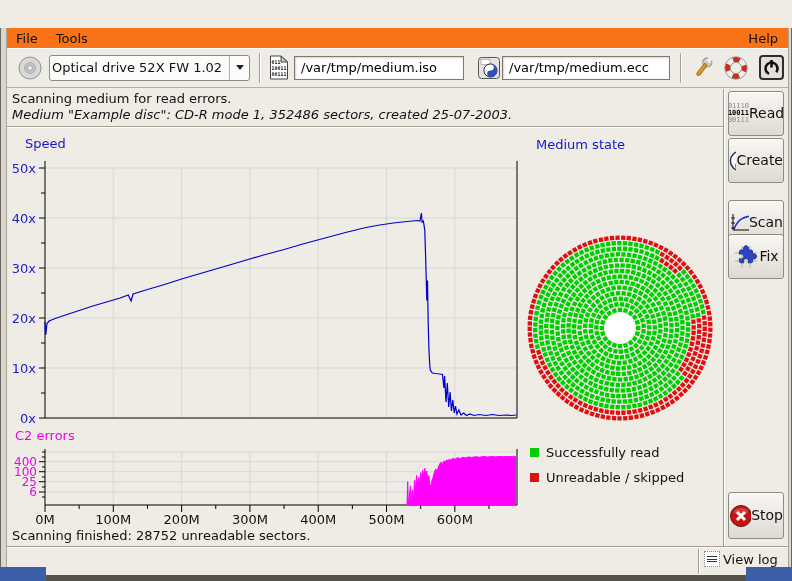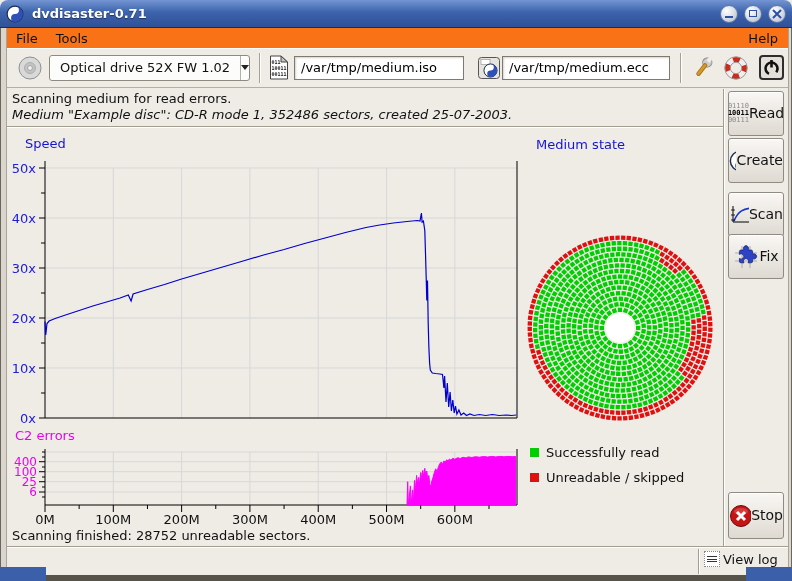--- a/index.html
+++ b/index.html
@@ -31,21 +31,21 @@
   .corner-blue.bl { left:0; } .corner-blue.br { right:0; }
   
   .menubar { position:absolute; left:7px; top:28px; width:781px; height:20px; background:#f97316; display:flex; align-items:center; }
   .menu-item { padding:1px 9px; }
   .menu-right { margin-left:auto; padding:1px 10px; }
   .toolbar { position:absolute; left:7px; top:48px; width:781px; height:40px; background:#efece6;
     border-bottom:1px solid #b4afa5; box-shadow:0 1px 0 #fff inset; display:flex; align-items:center; }
   .vsep { width:2px; height:30px; border-left:1px solid #a59f94; border-right:1px solid #ffffff; }
   .combo { margin-left:6px; width:201px; height:26px; background:#fcfcfb; border:1px solid #8e8a80; border-radius:3px;
     box-shadow:inset 0 1px 0 #fff; display:flex; align-items:center; }
-  .combo-label { flex:1; padding:0 10px; white-space:nowrap; }
+  .combo-label { flex:1; padding:0 2px; white-space:nowrap; }
   .combo-arrow-box { width:20px; height:24px; border-left:1px solid #b5b1a8; display:flex; align-items:center; justify-content:center; }
   .arrow-down { width:0; height:0; border-left:4px solid transparent; border-right:4px solid transparent; border-top:5px solid #222; }
   .tb-input { height:24px; border:1px solid #7e7a72; background:#fff; font:13px "DejaVu Sans",sans-serif; padding:2px 6px;
     box-shadow:inset 1px 1px 2px #d5d2cb; }
   .icon-gap { margin-left:8px; }
   
   .status-line1 { position:absolute; left:12px; top:91px; font-size:13px; }
   .status-line2 { position:absolute; left:12px; top:107px; font-size:13px; font-style:italic; }
   .groove-h { position:absolute; height:2px; border-top:1px solid #a39d92; border-bottom:1px solid #ffffff; }
   .groove-v { position:absolute; width:2px; border-left:1px solid #a39d92; border-right:1px solid #ffffff; }
@@ -89,39 +89,20 @@
       <defs>
     <symbol id="yy" viewBox="-12 -12 24 24">
       <circle r="10.5" fill="#fff" stroke="#1d2c55" stroke-width="1.6"></circle>
       <path d="M0,-10.5 A10.5,10.5 0 0 1 0,10.5 A5.25,5.25 0 0 1 0,0 A5.25,5.25 0 0 0 0,-10.5 Z" fill="#2e50b8"></path>
       <circle cy="-5.25" r="1.9" fill="#fff"></circle>
       <circle cy="5.25" r="1.9" fill="#2e50b8"></circle>
     </symbol>
   </defs>
     </svg>
 
-  <div class="titlebar">
-    <svg width="18" height="18">
-        <use href="#yy" x="0" y="0" width="18" height="18"></use>
-      </svg>
-    <span class="tb-title">dvdisaster-0.71</span>
-    <span class="tb-buttons">
-      <span class="tbtn">
-          <span style="width:8px;height:2px;background:#2a50a8;margin-top:6px;"></span>
-        </span>
-      <span class="tbtn">
-          <span style="width:8px;height:7px;border:1.5px solid #2a50a8;"></span>
-        </span>
-      <span class="tbtn">
-          <svg width="10" height="10">
-            <path d="M1,1 L9,9 M9,1 L1,9" stroke="#2a50a8" stroke-width="2"></path>
-          </svg>
-        </span>
-    </span>
-  </div>
 
   <div class="menubar">
     <span class="menu-item">File</span>
     <span class="menu-item">Tools</span>
     <span class="menu-right">Help</span>
   </div>
 
   <div class="toolbar">
     <svg width="26" height="26" style="margin-left:10px;">
       <circle cx="13" cy="13" r="11" fill="#d9d9d9" stroke="#909090"></circle>
@@ -1144,21 +1125,21 @@
     <span class="lbl">Read</span>
   </div>
 
   <div class="side-btn" style="top:138px;">
     <svg width="22" height="22">
         <use href="#yy" width="22" height="22"></use>
       </svg>
     <span class="lbl">Create</span>
   </div>
 
-  <div class="side-btn" style="top:192px;align-items:center;">
+  <div class="side-btn" style="top:200px;align-items:center;">
     <svg width="26" height="21">
       <path d="M4,2 V18 H24" stroke="#000" fill="none"></path>
       <path d="M5,17 C9,7 15,4.5 23,4" stroke="#1a35cc" stroke-width="1.6" fill="none"></path>
       <path d="M2,6 H6 M2,11 H6 M2,16 H6" stroke="#000" stroke-width="0.8"></path>
     </svg>
     <span class="lbl">Scan</span>
   </div>
 
   <div class="side-btn" style="top:234px;">
     <svg width="26" height="24">

